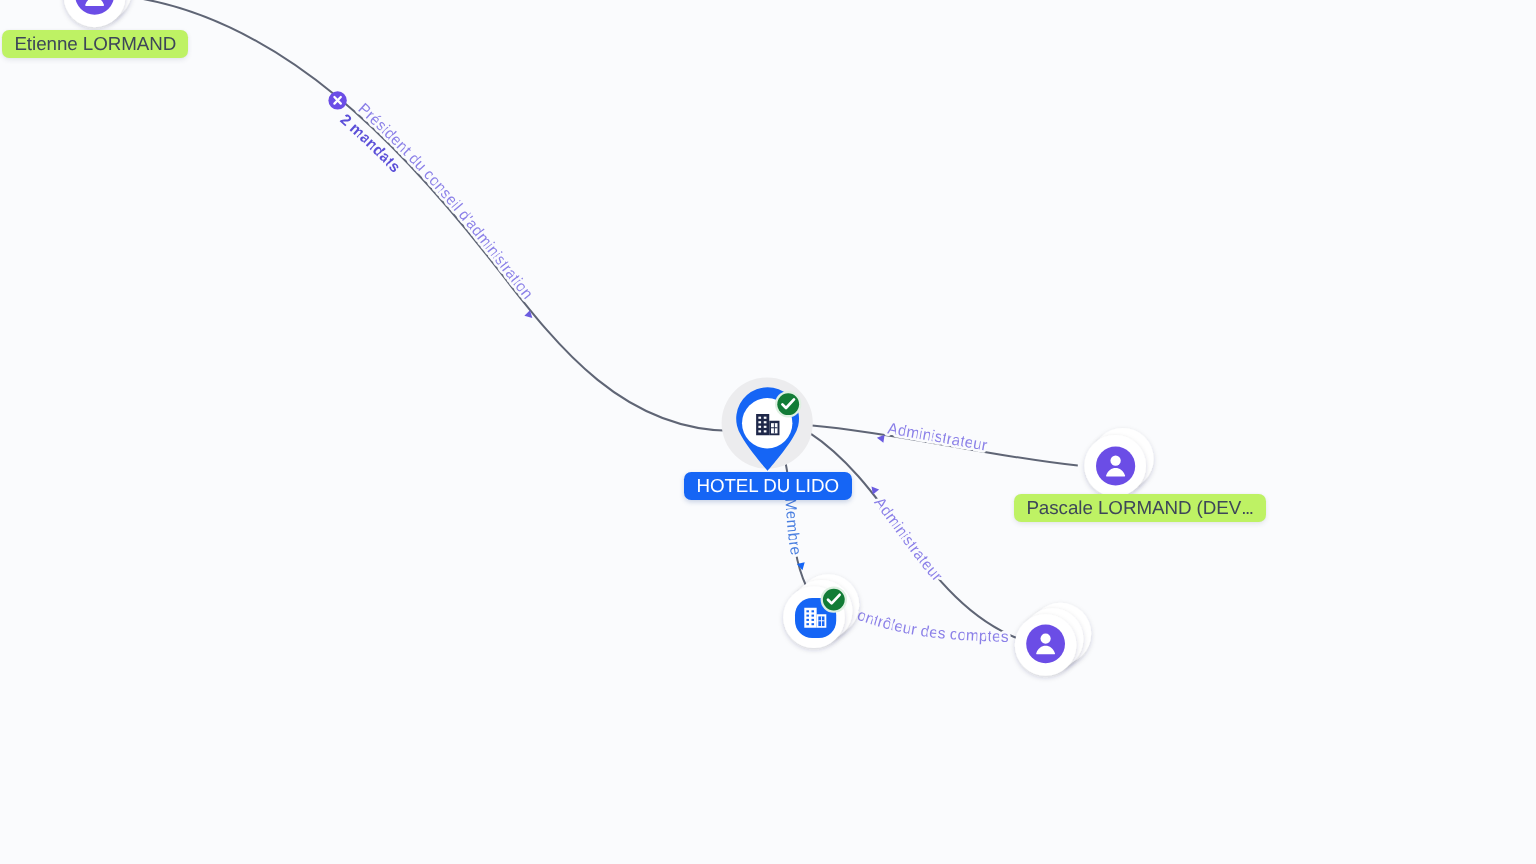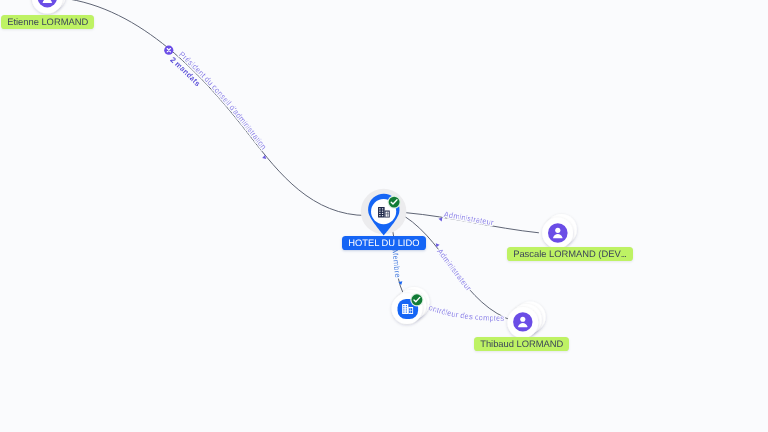--- a/index.html
+++ b/index.html
@@ -165,15 +165,14 @@
 
   <g>
     <circle cx="168.8" cy="50.2" r="4.6" fill="#6b4de6"></circle>
     <path d="M167.2,48.5 L170.4,51.8 M170.4,48.5 L167.2,51.8" stroke="#fff" stroke-width="1.15" stroke-linecap="round"></path>
   </g>
 </svg>
 
 <div class="nodelabel nl-white" style="left:1.3px;top:14.6px;">Etienne LORMAND</div>
 <div class="nodelabel nl-blue" style="left:342.1px;top:236.2px;">HOTEL DU LIDO</div>
 <div class="nodelabel nl-white" style="left:495.8px;top:247.1px;margin-left:11px;"><span>Pascale LORMAND (DEV</span><span class="ellip">...</span></div>
-<div class="nodelabel nl-white" style="left:474.1px;top:337.2px;">Thibaud LORMAND</div>
 
 </div>
 
 </body></html>

